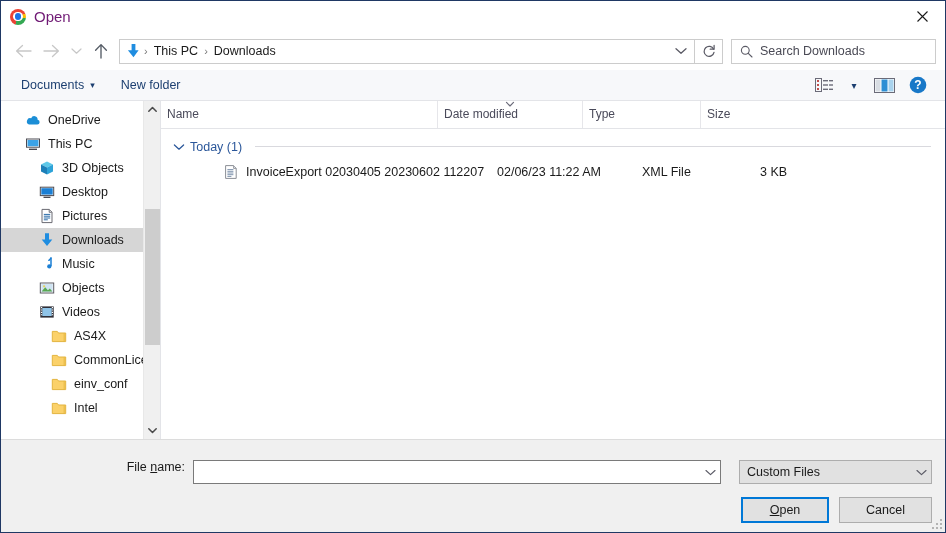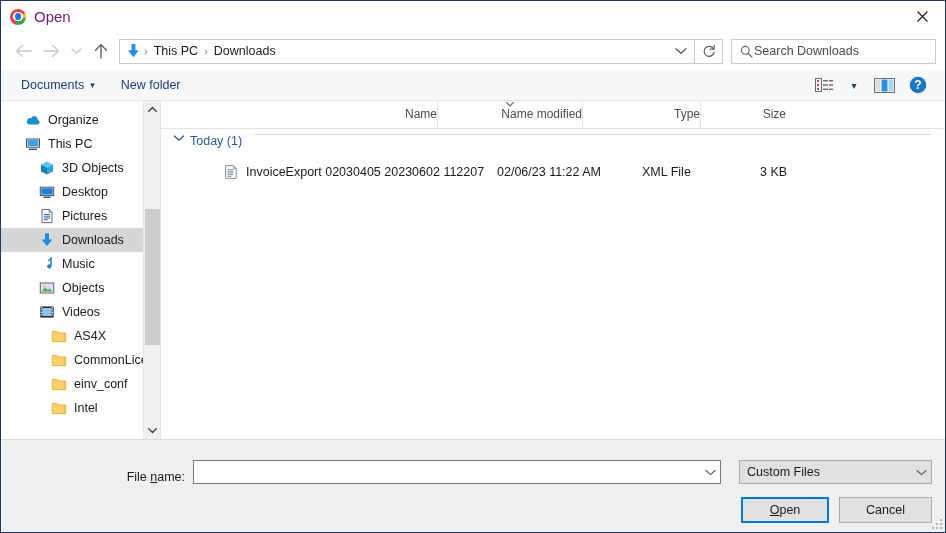--- a/index.html
+++ b/index.html
@@ -108,21 +108,21 @@
     width: 28px; height: 25px; flex: none;
     border: 1px solid #cccccc; border-left: none;
     background: #fff;
     display: flex; align-items: center; justify-content: center;
   }
   .searchbox {
     width: 205px; flex: none; height: 25px;
     border: 1px solid #cccccc; background: #fff;
     margin-left: 8px;
     display: flex; align-items: center;
-    gap: 1px; padding-left: 8px;
+    gap: 7px; padding-left: 8px;
   }
   .search-ph { font-size: 12.5px; color: #4a4a55; white-space: nowrap; }
 
   
   .toolbar {
     height: 31px; min-height: 31px;
     background: #f7f8fa;
     border-bottom: 1px solid #e3e4e8;
     display: flex; align-items: center;
     padding: 0 10px 0 14px;
@@ -200,39 +200,39 @@
   .colhead {
     height: 28px; min-height: 28px;
     display: flex; align-items: flex-end;
     border-bottom: 1px solid #e3e4e8;
     position: relative;
     background: #fff;
   }
   .col {
     font-size: 12px; color: #4a4a5a;
     height: 27px; line-height: 27px;
-    padding-left: 12px;
+    padding-left: 6px;
     border-left: 1px solid #e6e6ea;
     position: relative;
-    white-space: nowrap; overflow: hidden; text-align: right;
+    white-space: nowrap; overflow: hidden;
   }
   .col:first-child { border-left: none; }
   .col-name { width: 276px; flex: none; }
   .col-date { width: 145px; flex: none; }
   .col-type { width: 118px; flex: none; }
   .col-size { width: 86px; flex: none; }
   .sort-marker {
     position: absolute; top: 0; left: 50%;
     transform: translateX(-50%);
     line-height: 0;
   }
 
   .grouphdr {
     height: 25px;
-    display: flex; 
+    display: flex; align-items: center;
     padding-left: 4px;
     gap: 5px;
   }
   .grouphdr-text {
     font-size: 12.5px; color: #2b579a; white-space: nowrap;
   }
   .grouphdr-rule {
     flex: 1 1 auto; height: 1px; background: #d9d9de;
     margin-left: 8px; margin-right: 14px;
   }
@@ -257,21 +257,21 @@
   
   .bottombar {
     min-height: 93px; height: 93px; flex: none;
     background: #f0f0f0;
     border-top: 1px solid #dcdcdc;
     position: relative;
   }
   .fn-row {
     position: absolute; left: 0; top: 20px;
     width: 100%; height: 24px;
-    display: flex; align-items: flex-end;
+    display: flex; align-items: flex-start;
   }
   .fn-label {
     font-size: 12.5px; color: #1a1a1a;
     width: 192px; text-align: right; padding-right: 8px;
     flex: none;
   }
   .fn-label u { text-decoration: underline; }
   .fn-input {
     width: 528px; height: 24px; flex: none;
     background: #ffffff; border: 1px solid #7a7a7a;
@@ -436,21 +436,21 @@
   <div class="body-row">
 
     <div class="navpane">
       <div class="navpane-list" id="nav-list">
           <div class="nav-item lvl0">
             <span class="nav-ico">
               <svg width="16" height="16" viewBox="0 0 16 16">
                 <path d="M4.2 12.6 h8.1 a2.5 2.5 0 0 0 0.3 -4.95 A3.3 3.3 0 0 0 6.2 6.3 A2.9 2.9 0 0 0 4.2 12.6 z" fill="#1b8ed6"></path>
               </svg>
             </span>
-            <span>Organize</span>
+            <span>OneDrive</span>
           </div>
           <div class="nav-item lvl0">
             <span class="nav-ico">
               <svg width="16" height="16" viewBox="0 0 16 16">
                 <rect x="1.5" y="3" width="13" height="8.2" fill="#ffffff" stroke="#4a4a52" stroke-width="1"></rect>
                 <rect x="2.5" y="4" width="11" height="6.2" fill="#3ba3e8"></rect>
                 <path d="M4 13.3 h8" fill="none" stroke="#4a4a52" stroke-width="1.4"></path>
               </svg>
             </span>
             <span>This PC</span>
@@ -582,21 +582,21 @@
       <div class="colhead">
         <div class="col col-name">
           <span>Name</span>
         </div>
         <div class="col col-date">
           <span class="sort-marker">
             <svg width="13" height="7" viewBox="0 0 13 7">
               <path d="M3 1.4 L6.5 5 L10 1.4" stroke="#6b6b7a" stroke-width="1.15" fill="none" stroke-linecap="round" stroke-linejoin="round"></path>
             </svg>
           </span>
-          <span>Name modified</span>
+          <span>Date modified</span>
         </div>
         <div class="col col-type">
           <span>Type</span>
         </div>
         <div class="col col-size">
           <span>Size</span>
         </div>
       </div>
 
       <div style="padding-top:5px">

